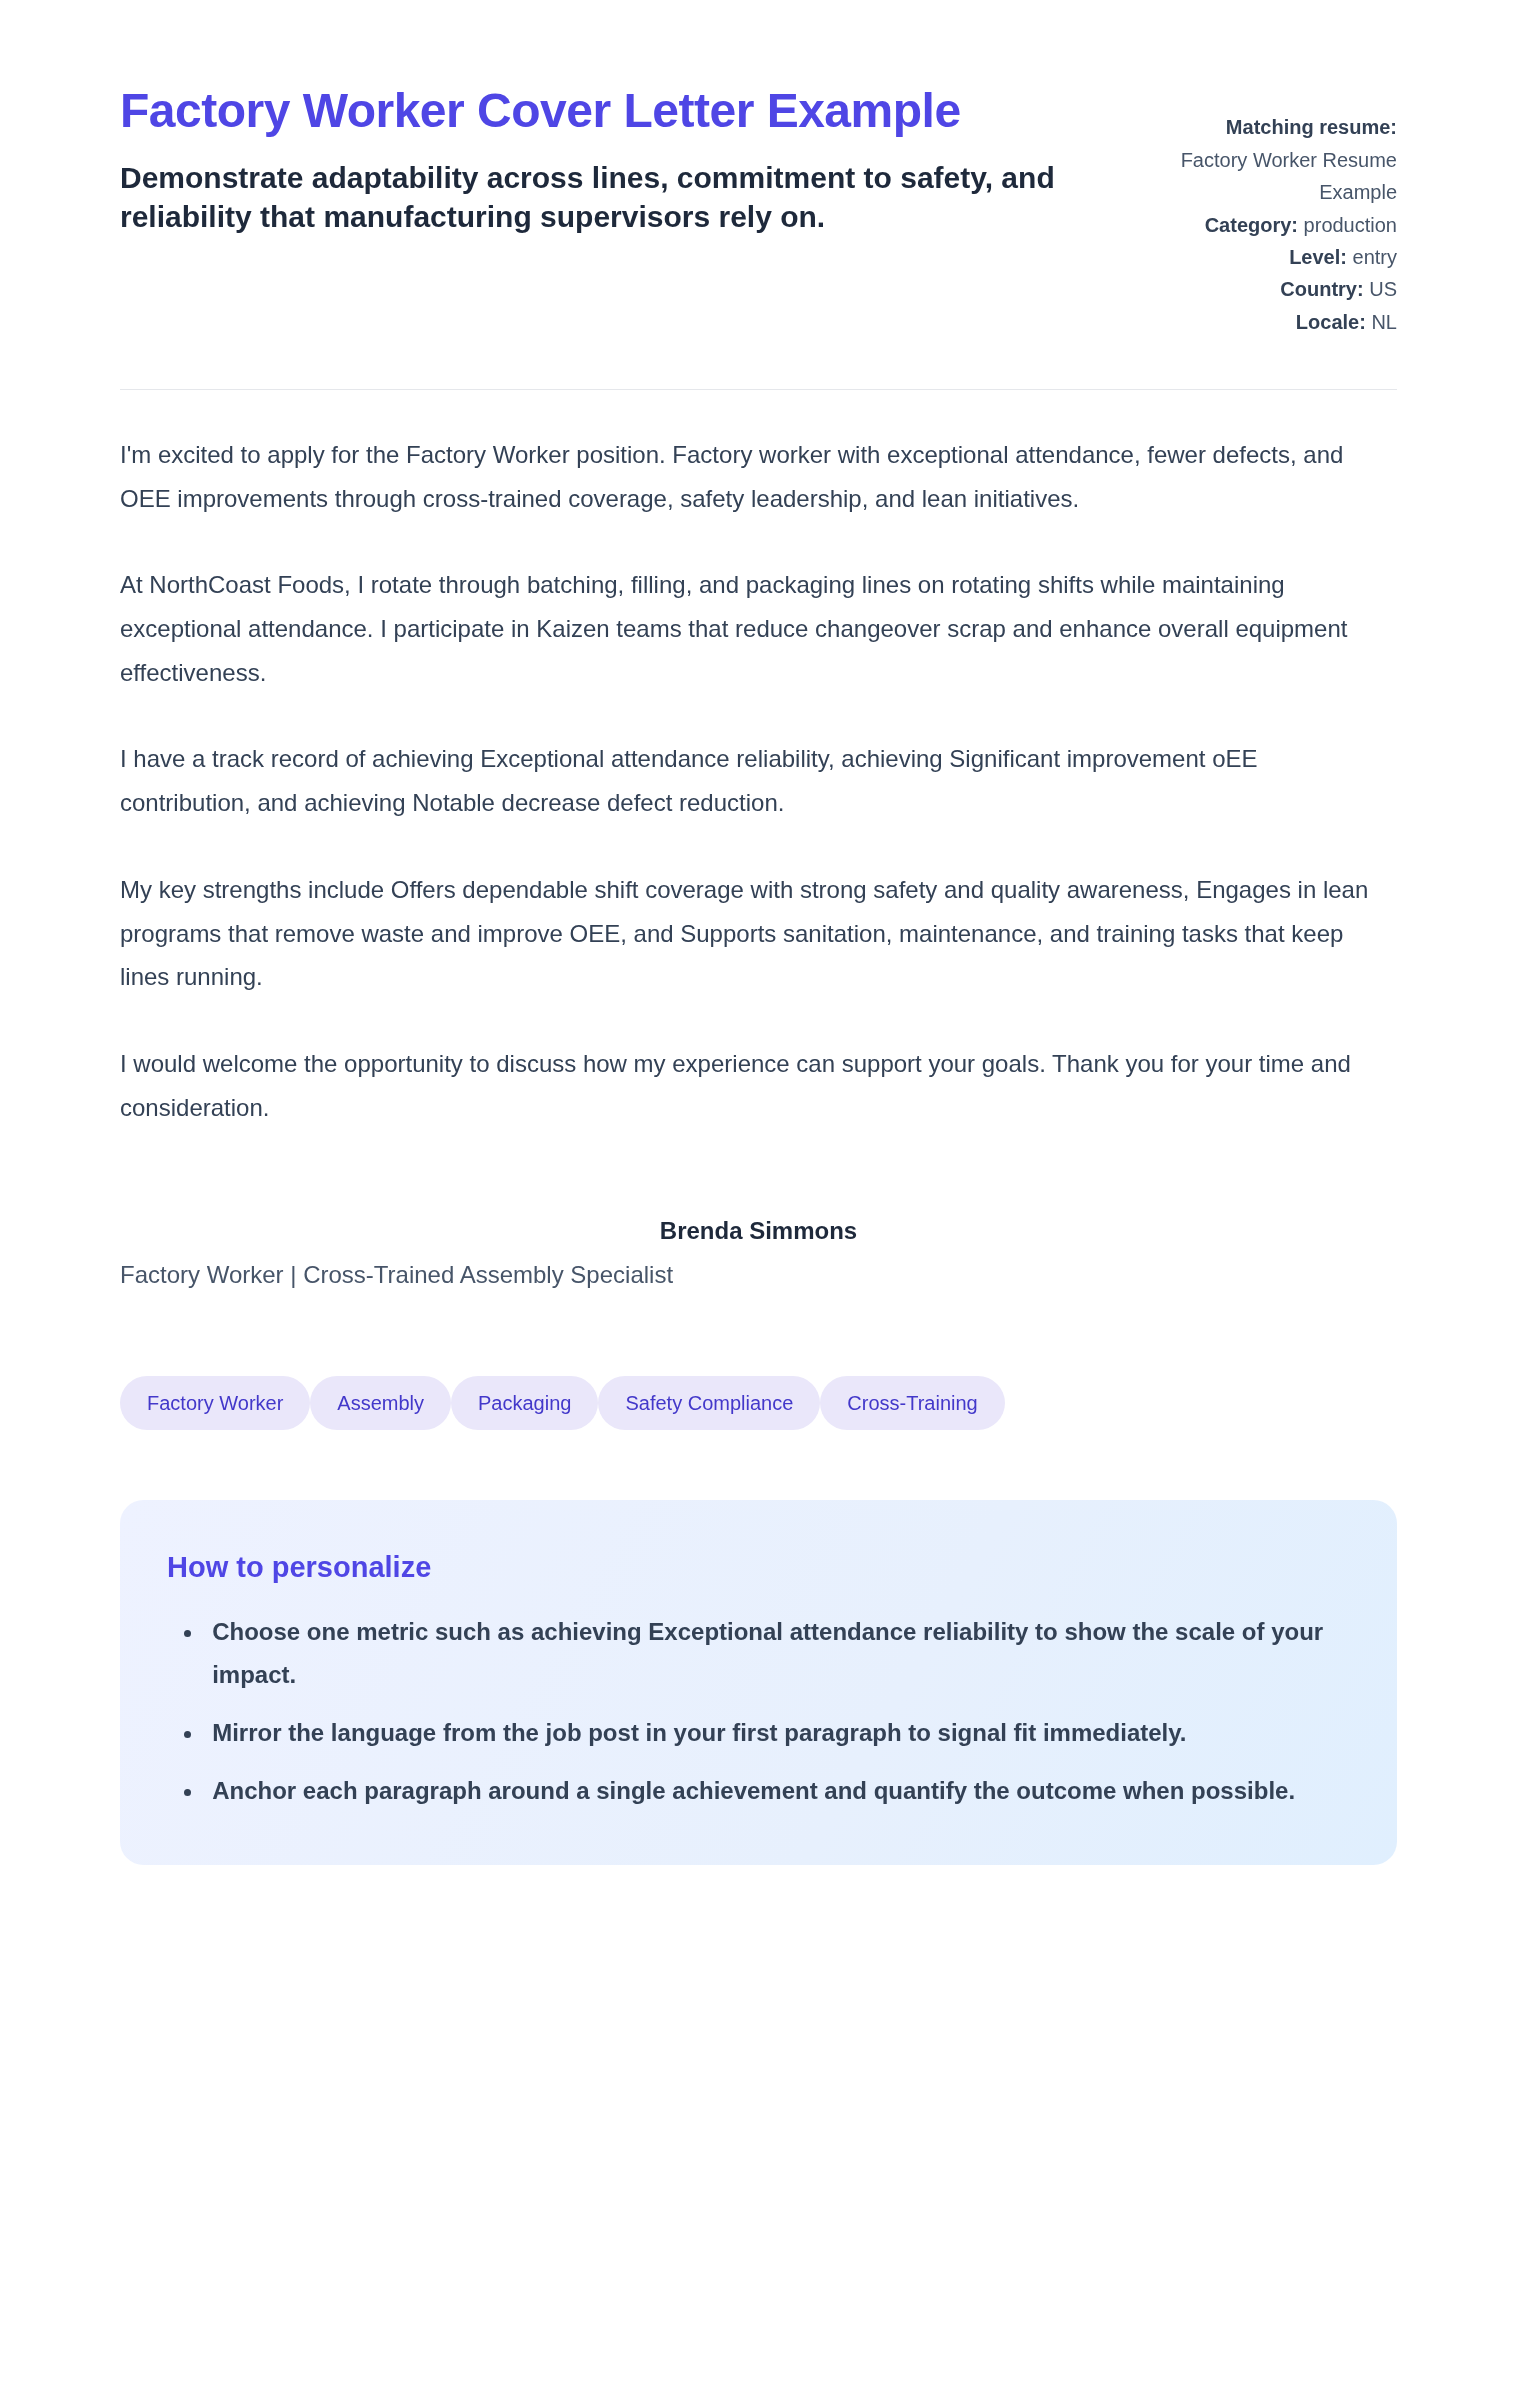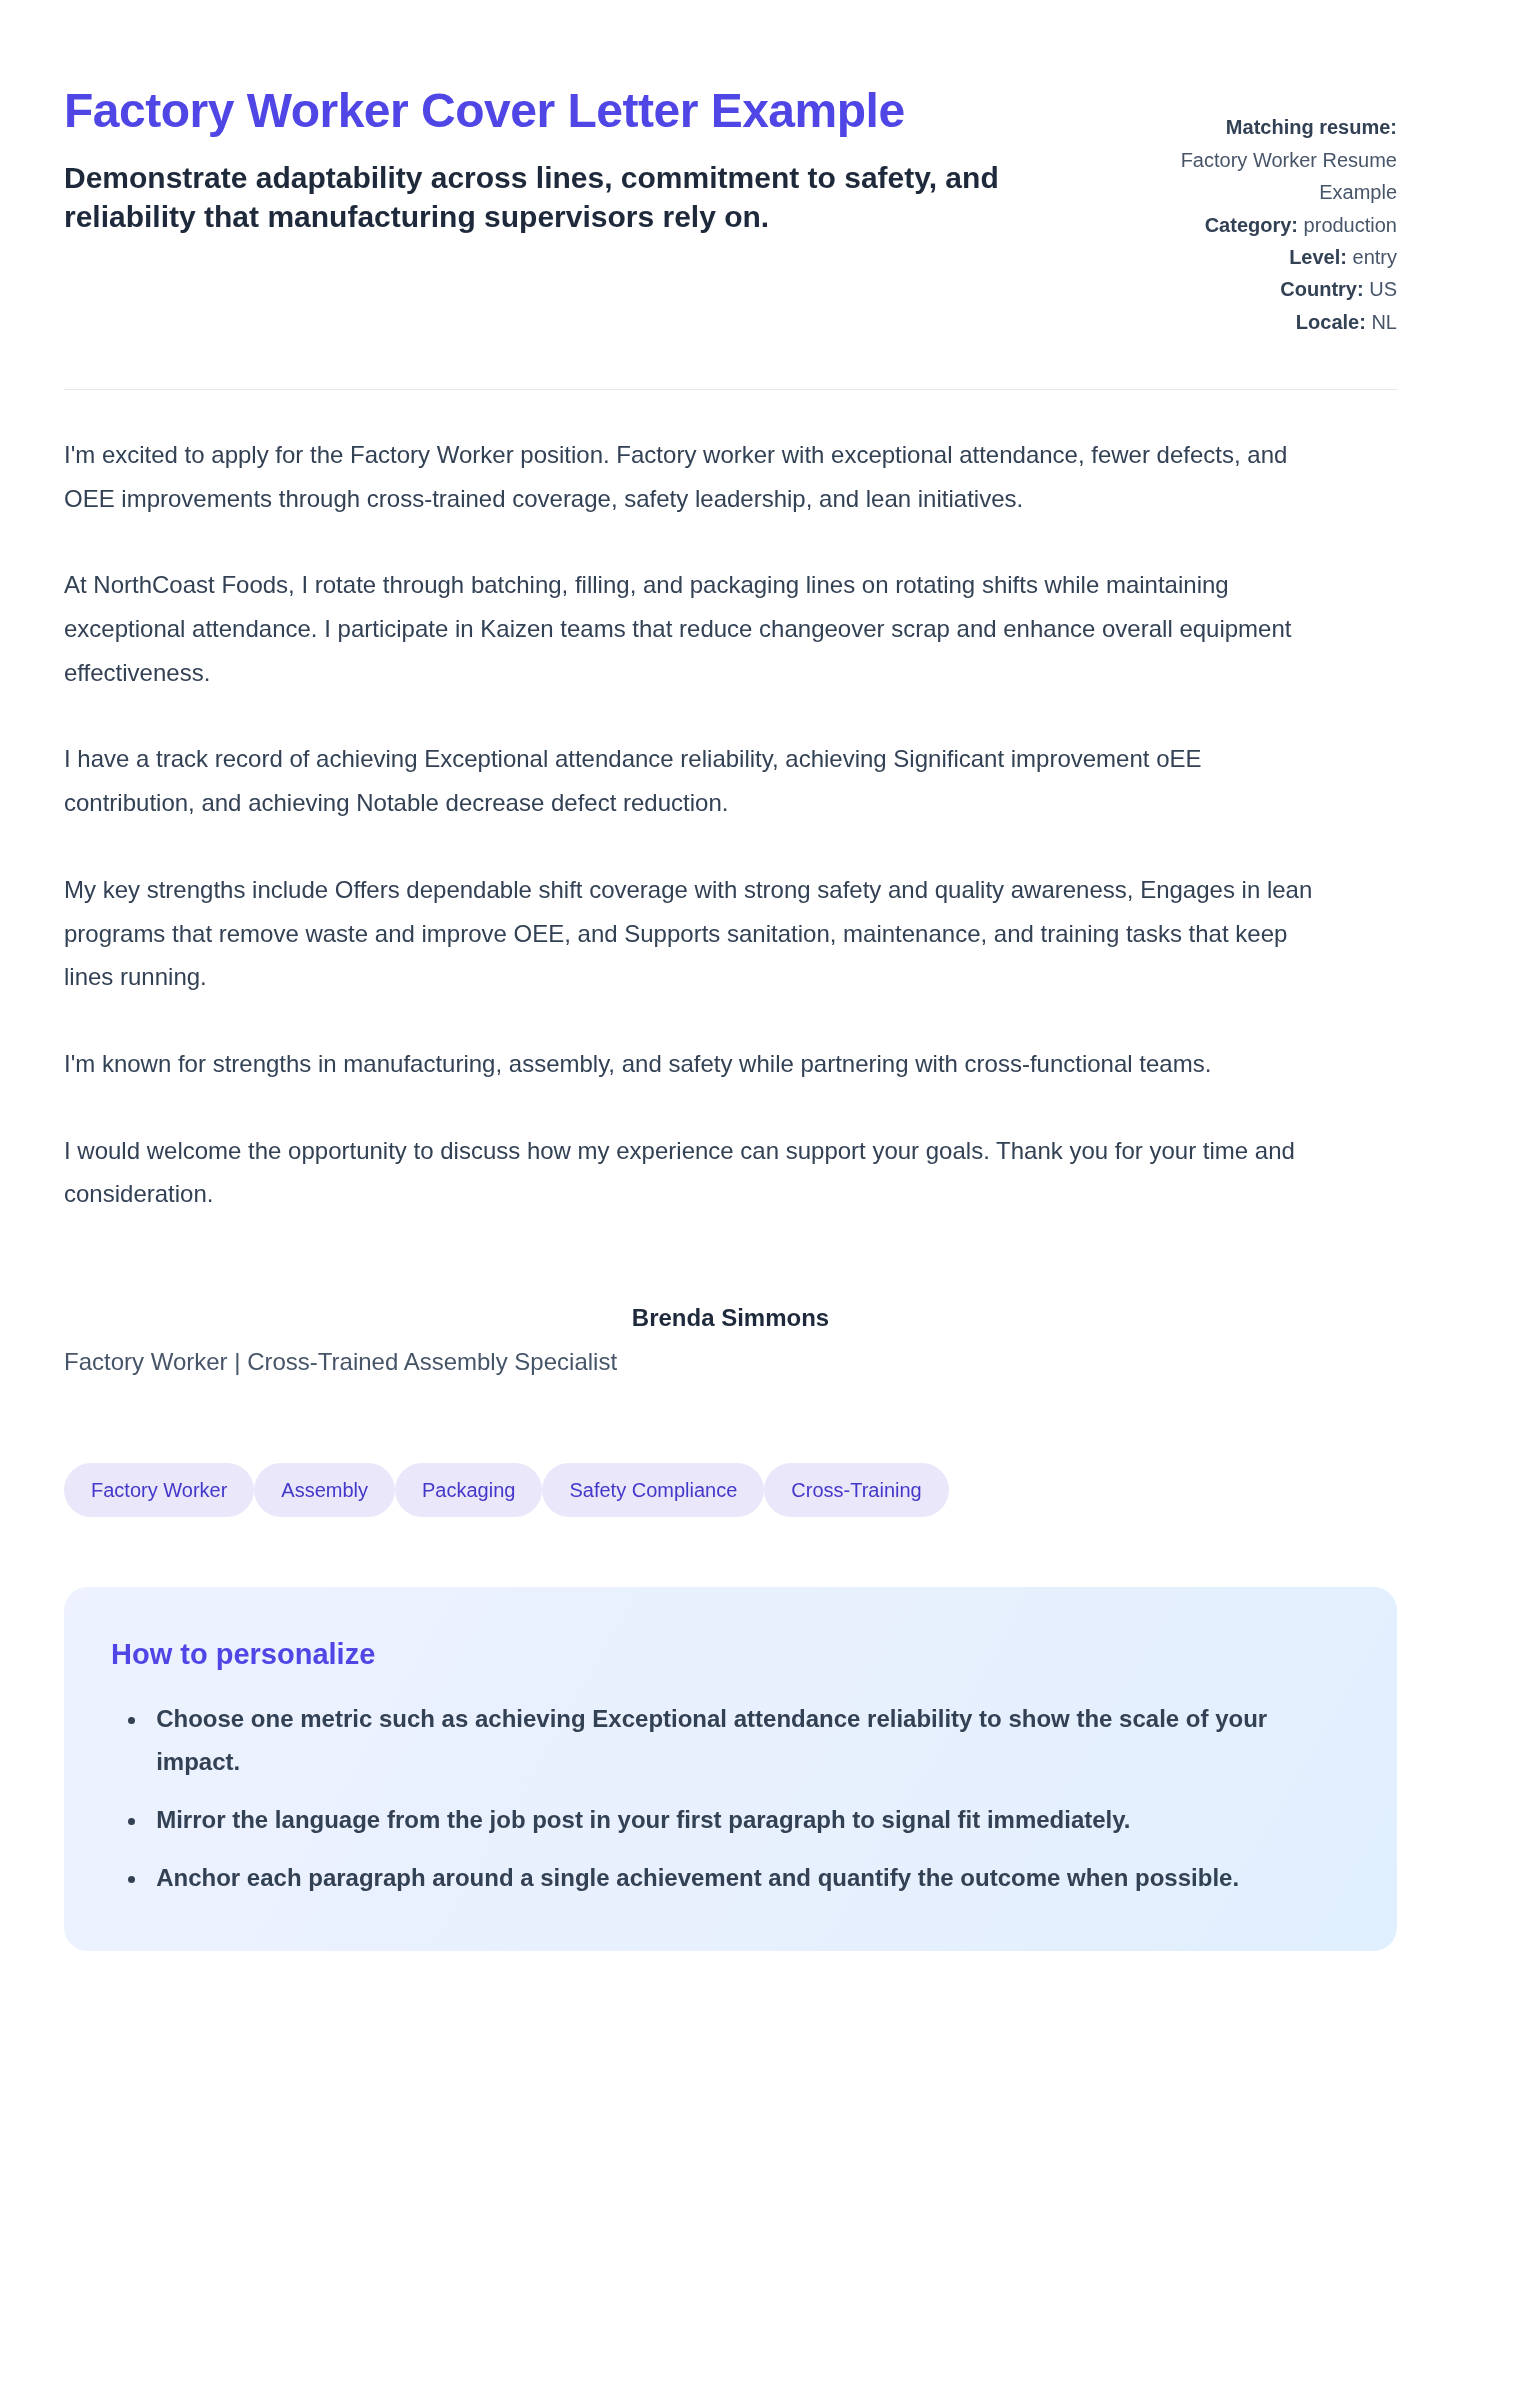--- a/index.html
+++ b/index.html
@@ -6,21 +6,21 @@
   html, body { margin: 0; padding: 0; background: #ffffff; }
   body {
     width: 1534px;
     min-height: 2389px;
     font-family: "Liberation Sans", "DejaVu Sans", sans-serif;
     color: #334155;
   }
   .page {
     width: 1532px;
     min-height: 2389px;
-    padding: 83px 135px 76px 64px;
+    padding: 83px 135px 76px 120px;
   }
   
   .header {
     display: flex;
     justify-content: space-between;
     align-items: flex-start;
     gap: 36px;
   }
   .header-left { flex: 1 1 auto; max-width: 966px; }
   .page-title {
@@ -163,21 +163,20 @@
   </header>
 
   <hr class="divider">
 
   <main>
 
     <p class="para">I'm excited to apply for the Factory Worker position. Factory worker with exceptional attendance, fewer defects, and OEE improvements through cross-trained coverage, safety leadership, and lean initiatives.</p>
     <p class="para">At NorthCoast Foods, I rotate through batching, filling, and packaging lines on rotating shifts while maintaining exceptional attendance. I participate in Kaizen teams that reduce changeover scrap and enhance overall equipment effectiveness.</p>
     <p class="para">I have a track record of achieving Exceptional attendance reliability, achieving Significant improvement oEE contribution, and achieving Notable decrease defect reduction.</p>
     <p class="para">My key strengths include Offers dependable shift coverage with strong safety and quality awareness, Engages in lean programs that remove waste and improve OEE, and Supports sanitation, maintenance, and training tasks that keep lines running.</p>
-    <p class="para">I'm known for strengths in manufacturing, assembly, and safety while partnering with cross-functional teams.</p>
     <p class="para">I would welcome the opportunity to discuss how my experience can support your goals. Thank you for your time and consideration.</p>
 
     <p class="sig-name">Brenda Simmons</p>
     <p class="sig-role">Factory Worker | Cross-Trained Assembly Specialist</p>
 
     <div class="tags">
       <span class="tag">Factory Worker</span>
       <span class="tag">Assembly</span>
       <span class="tag">Packaging</span>
       <span class="tag">Safety Compliance</span>

